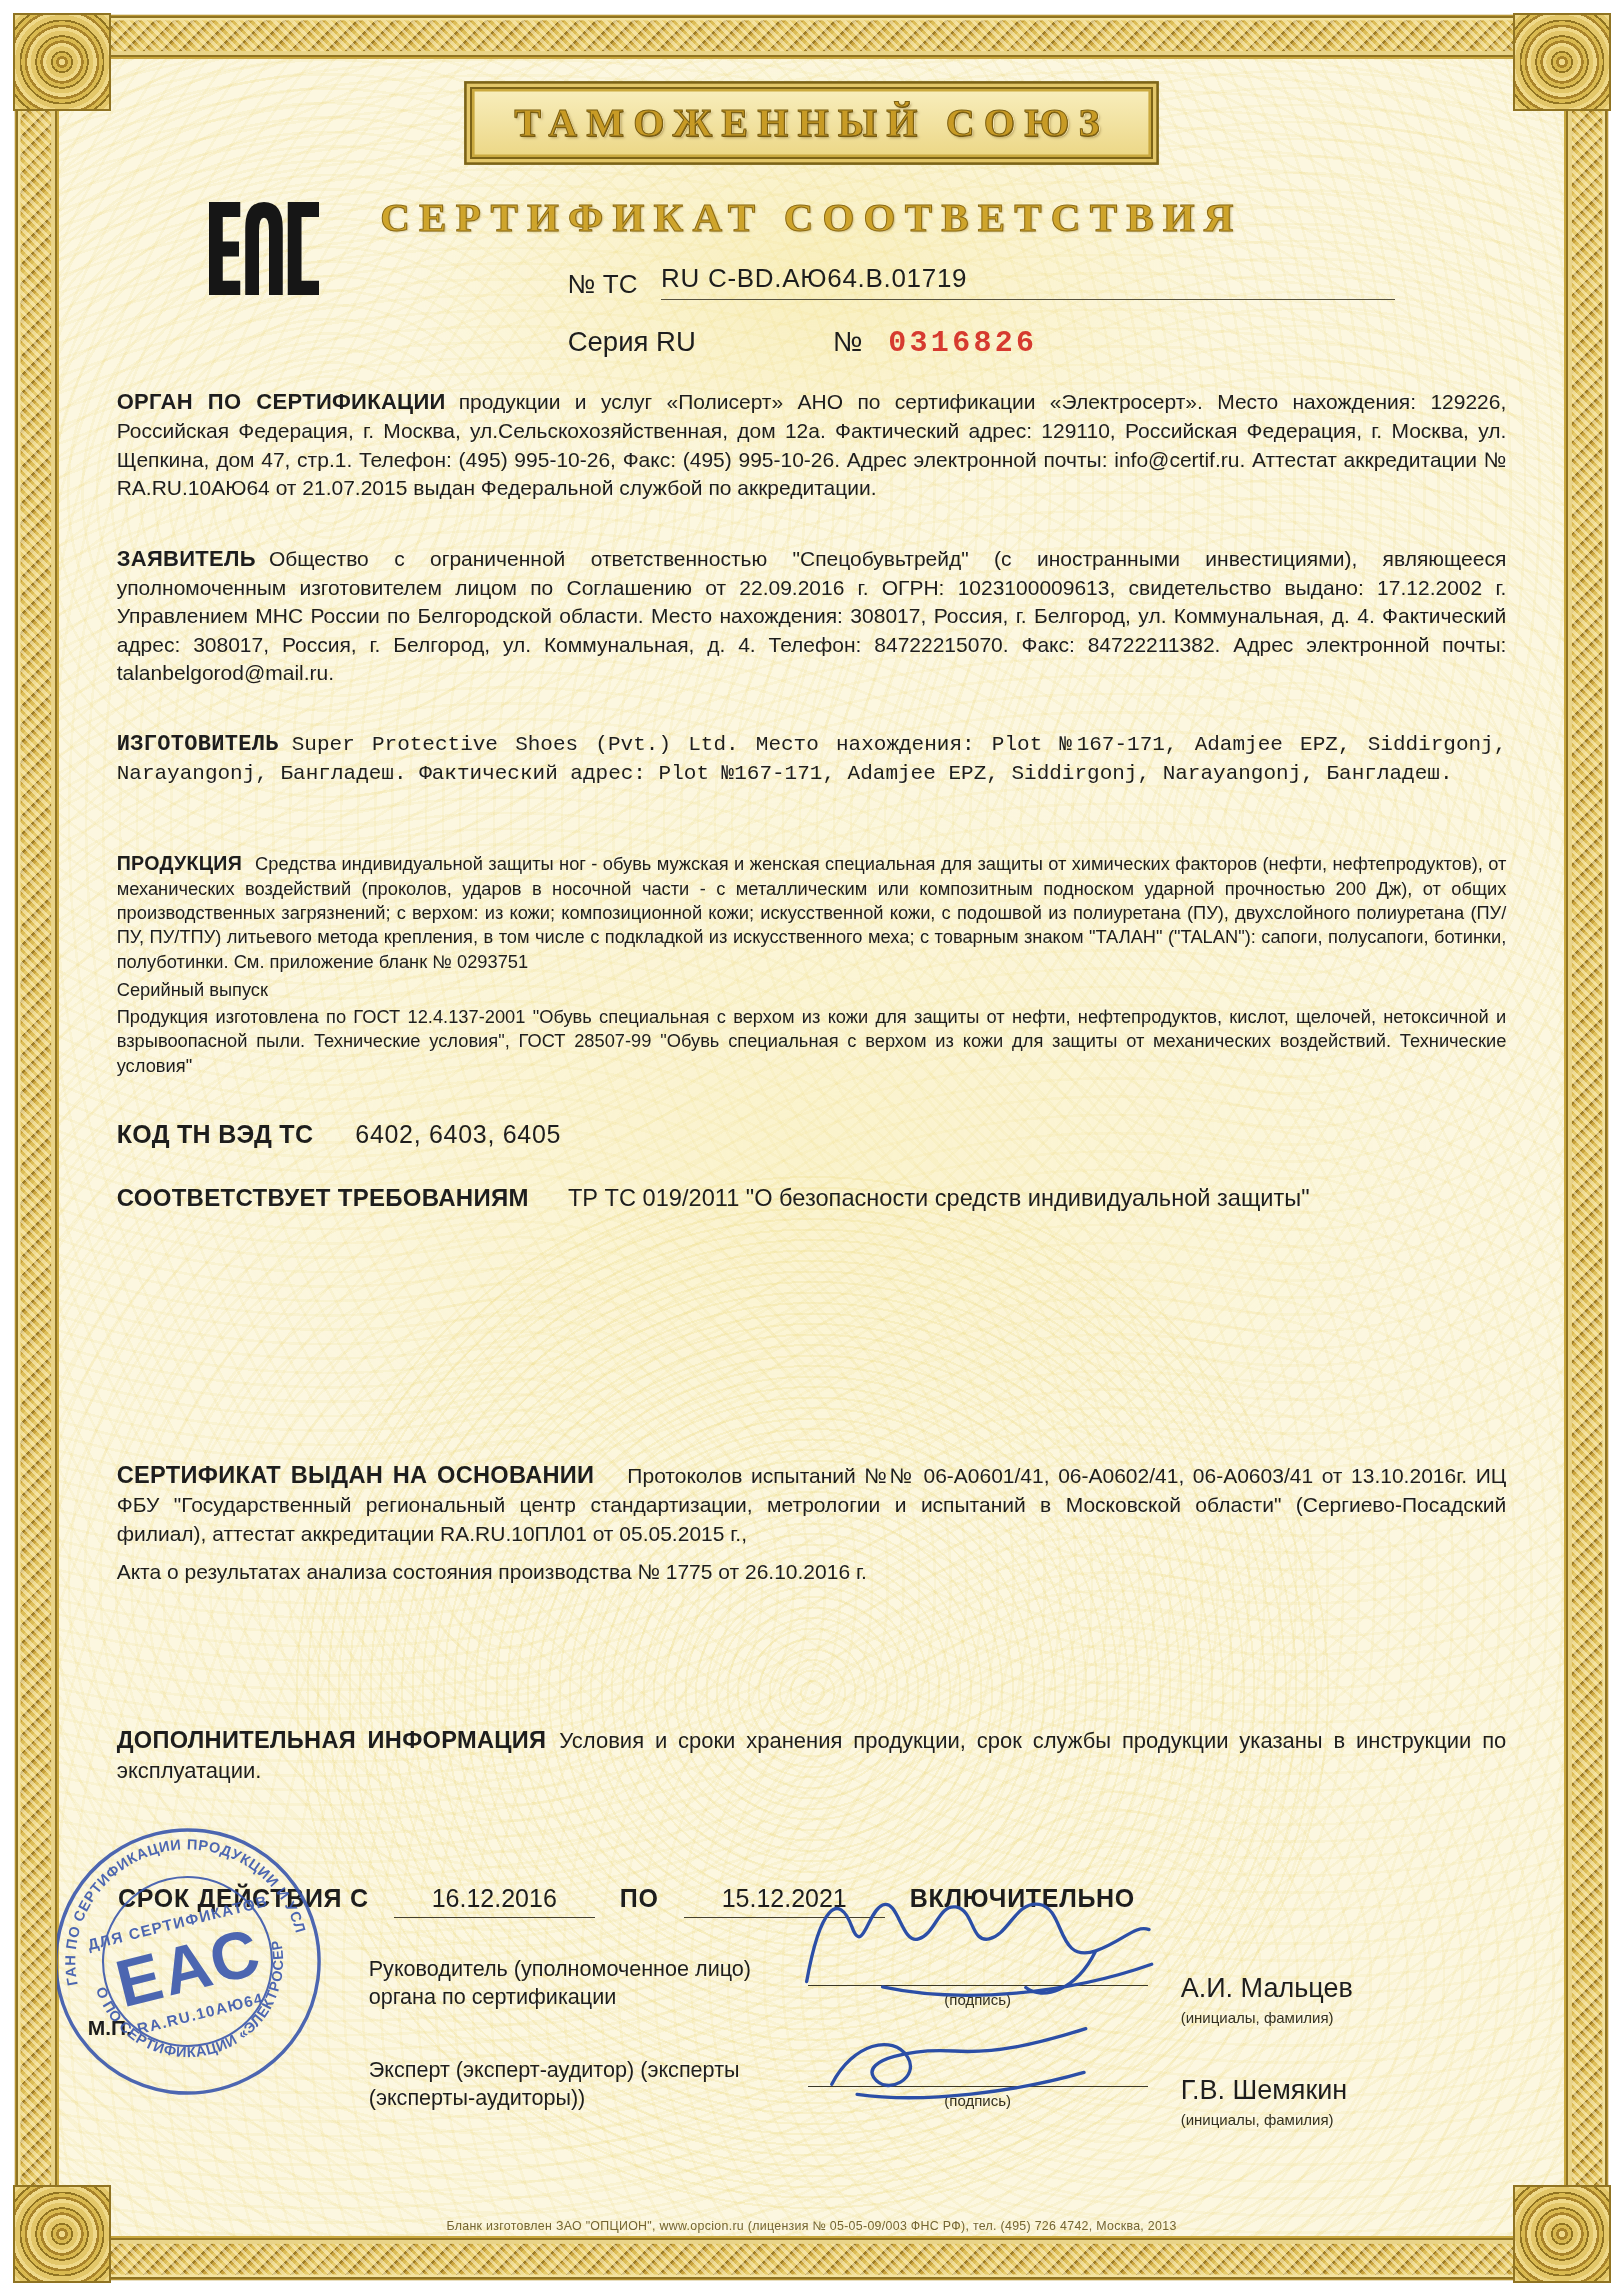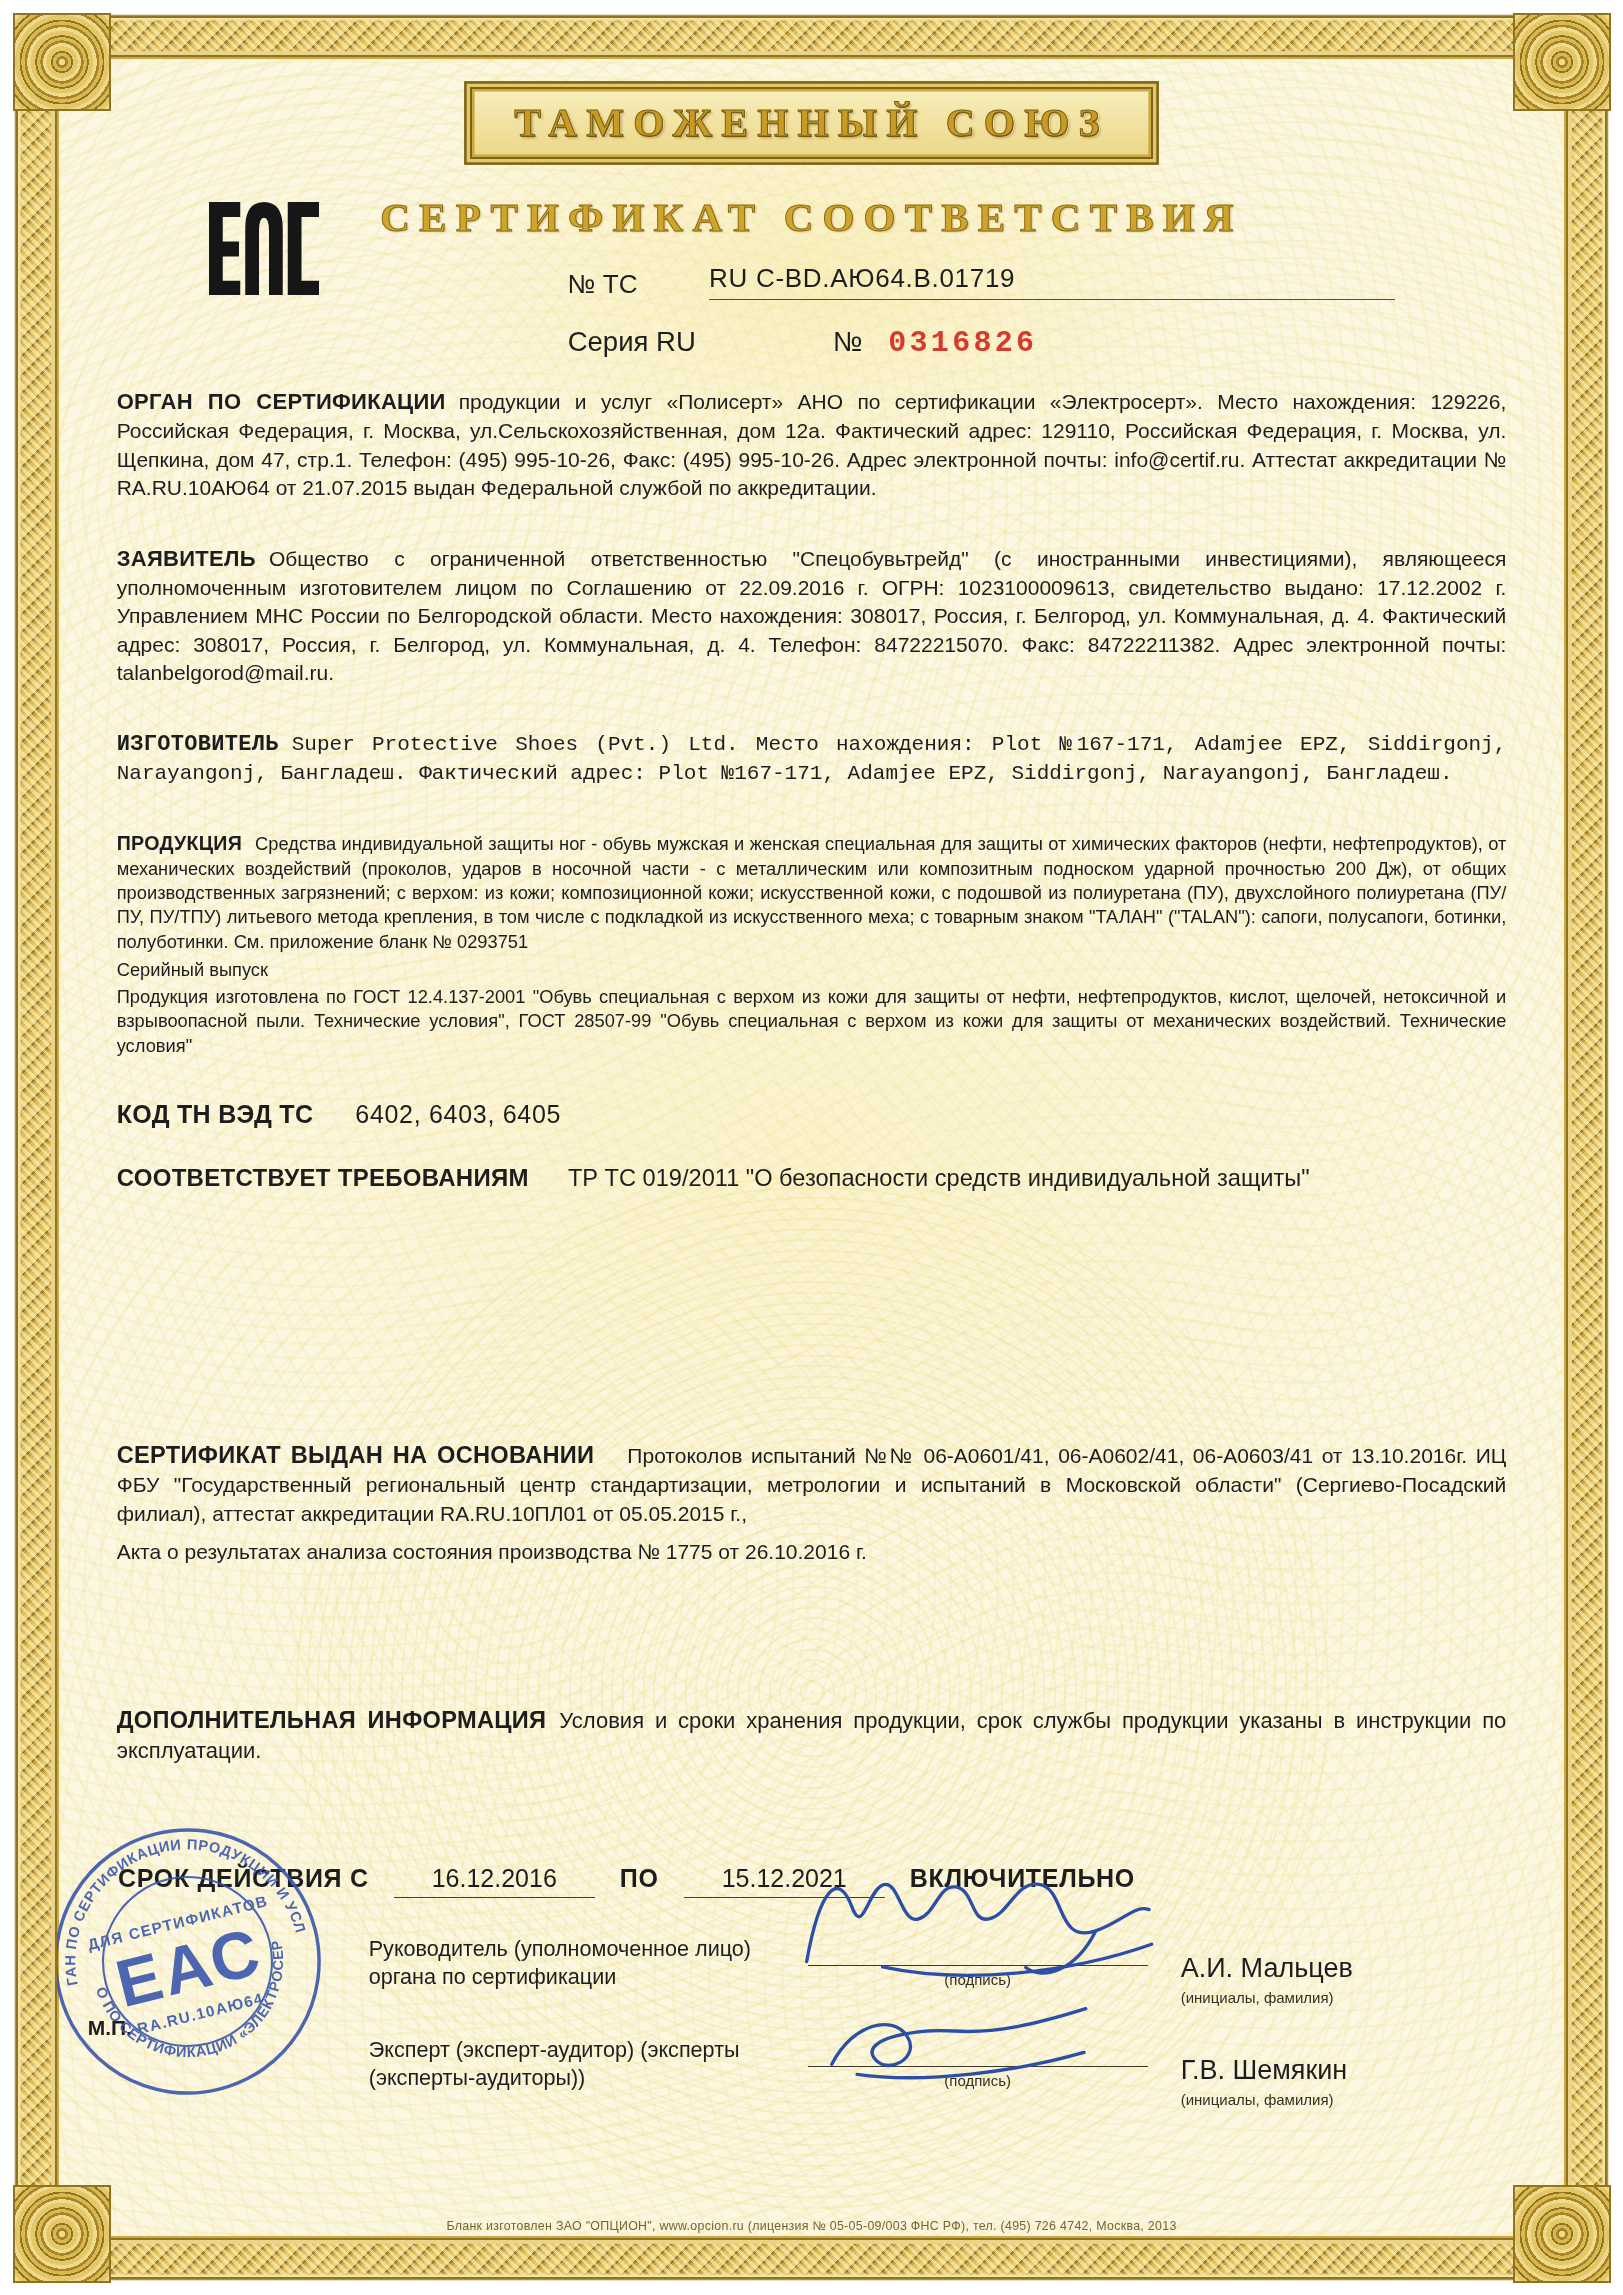--- a/index.html
+++ b/index.html
@@ -57,39 +57,39 @@
     text-shadow: 0.7px 0.7px 0 #6e5510, 1.3px 1.3px 0 #fff3c4, 2px 2px 2.6px rgba(90,60,0,.4);
     white-space:nowrap;
   }
   .doc-title {
     margin:34px 0 0; text-align:center;
     font-family:"Liberation Serif", serif; font-weight:700; font-size:41px; letter-spacing:9.2px;
     color:#cfa52c; -webkit-text-stroke:1px #8a6a15;
     text-shadow: 1.3px 1.3px 2px rgba(120,90,10,.4);
   }
   .eac-logo { position:absolute; left:152px; top:145px; width:110px; height:auto; }
-  .certno-row { display:flex; align-items:flex-end; margin:22px 111px 0 451px; font-size:26px;gap:48px; }
+  .certno-row { display:flex; align-items:flex-end; margin:22px 111px 0 451px; font-size:26px; }
   .certno-label { margin-right:23.6px; white-space:nowrap; }
   .certno-value { flex:1; border-bottom:1.3px solid #55503e; padding-bottom:5.2px; letter-spacing:0.7px; }
   .series-row { display:flex; align-items:flex-start; margin:26px 0 0 451px; font-size:27.5px; }
   .series-no-label { margin-left:137px; }
   .series-no {
     margin-left:26px; font-family:Liberation Mono, monospace; font-weight:700;
     font-size:30px; letter-spacing:3.3px; color:#d63a2f;
   }
 
   
   .sec { margin:0; text-align:justify; font-size:21px; line-height:1.36; }
   .lbl { font-weight:700; font-size:22px; letter-spacing:0.3px; margin-right:13px; }
   .sec.small, .aux { font-size:18.3px; line-height:1.33; }
   .sec.small .lbl { font-size:19.6px; }
   #sec-organ { margin-top:27.5px; }
   #sec-applicant { margin-top:41px; }
   #sec-manufacturer { margin-top:42px;font-family:Liberation Mono, monospace; }
-  #sec-product { margin-top:42px; }
+  #sec-product { margin-top:62px; }
   .serial-line { margin-top:3.9px; }
   .gost-para { margin-top:2.6px; text-align:justify; }
   .inline-sec { margin:0; display:flex; align-items:baseline; }
   #sec-tnved { margin-top:42px; font-size:25px; }
   #sec-tnved .lbl { font-size:25px; }
   #sec-tnved .val { margin-left:29px; letter-spacing:0.7px; }
   #sec-compliance { margin-top:35px; font-size:23.6px; }
   #sec-compliance .lbl { font-size:24px; margin-right:39px; white-space:nowrap; }
   #sec-basis { margin-top:247px; }
   #sec-basis .lbl { font-size:23.6px; margin-right:33px; }

